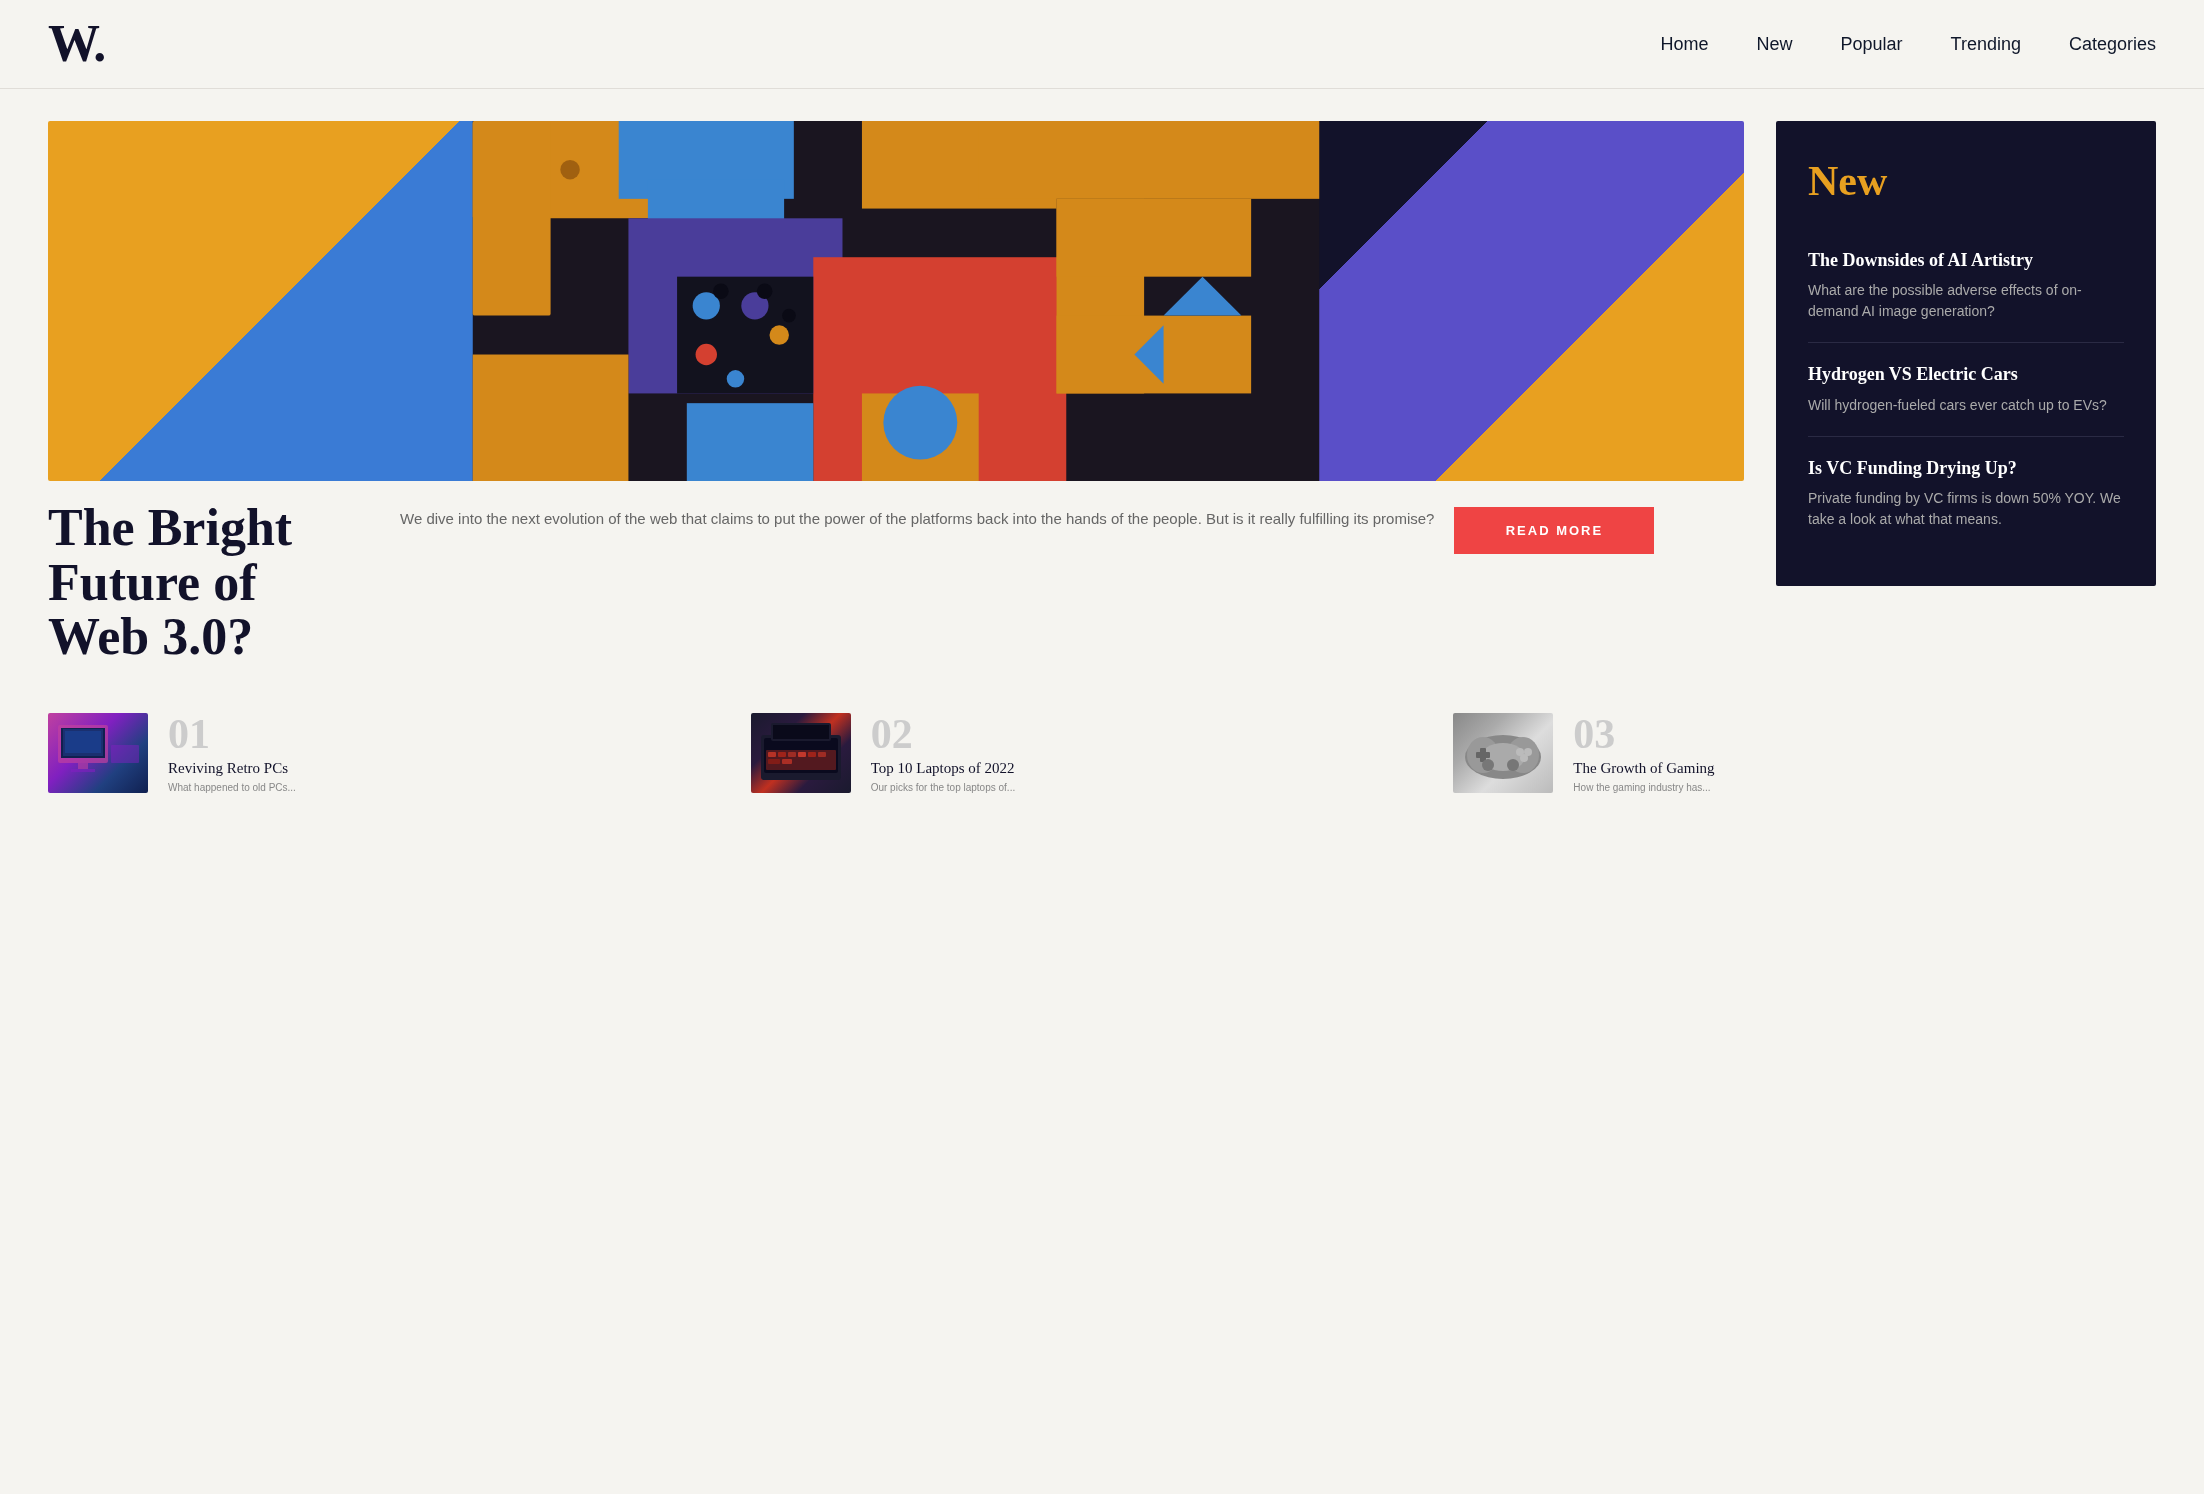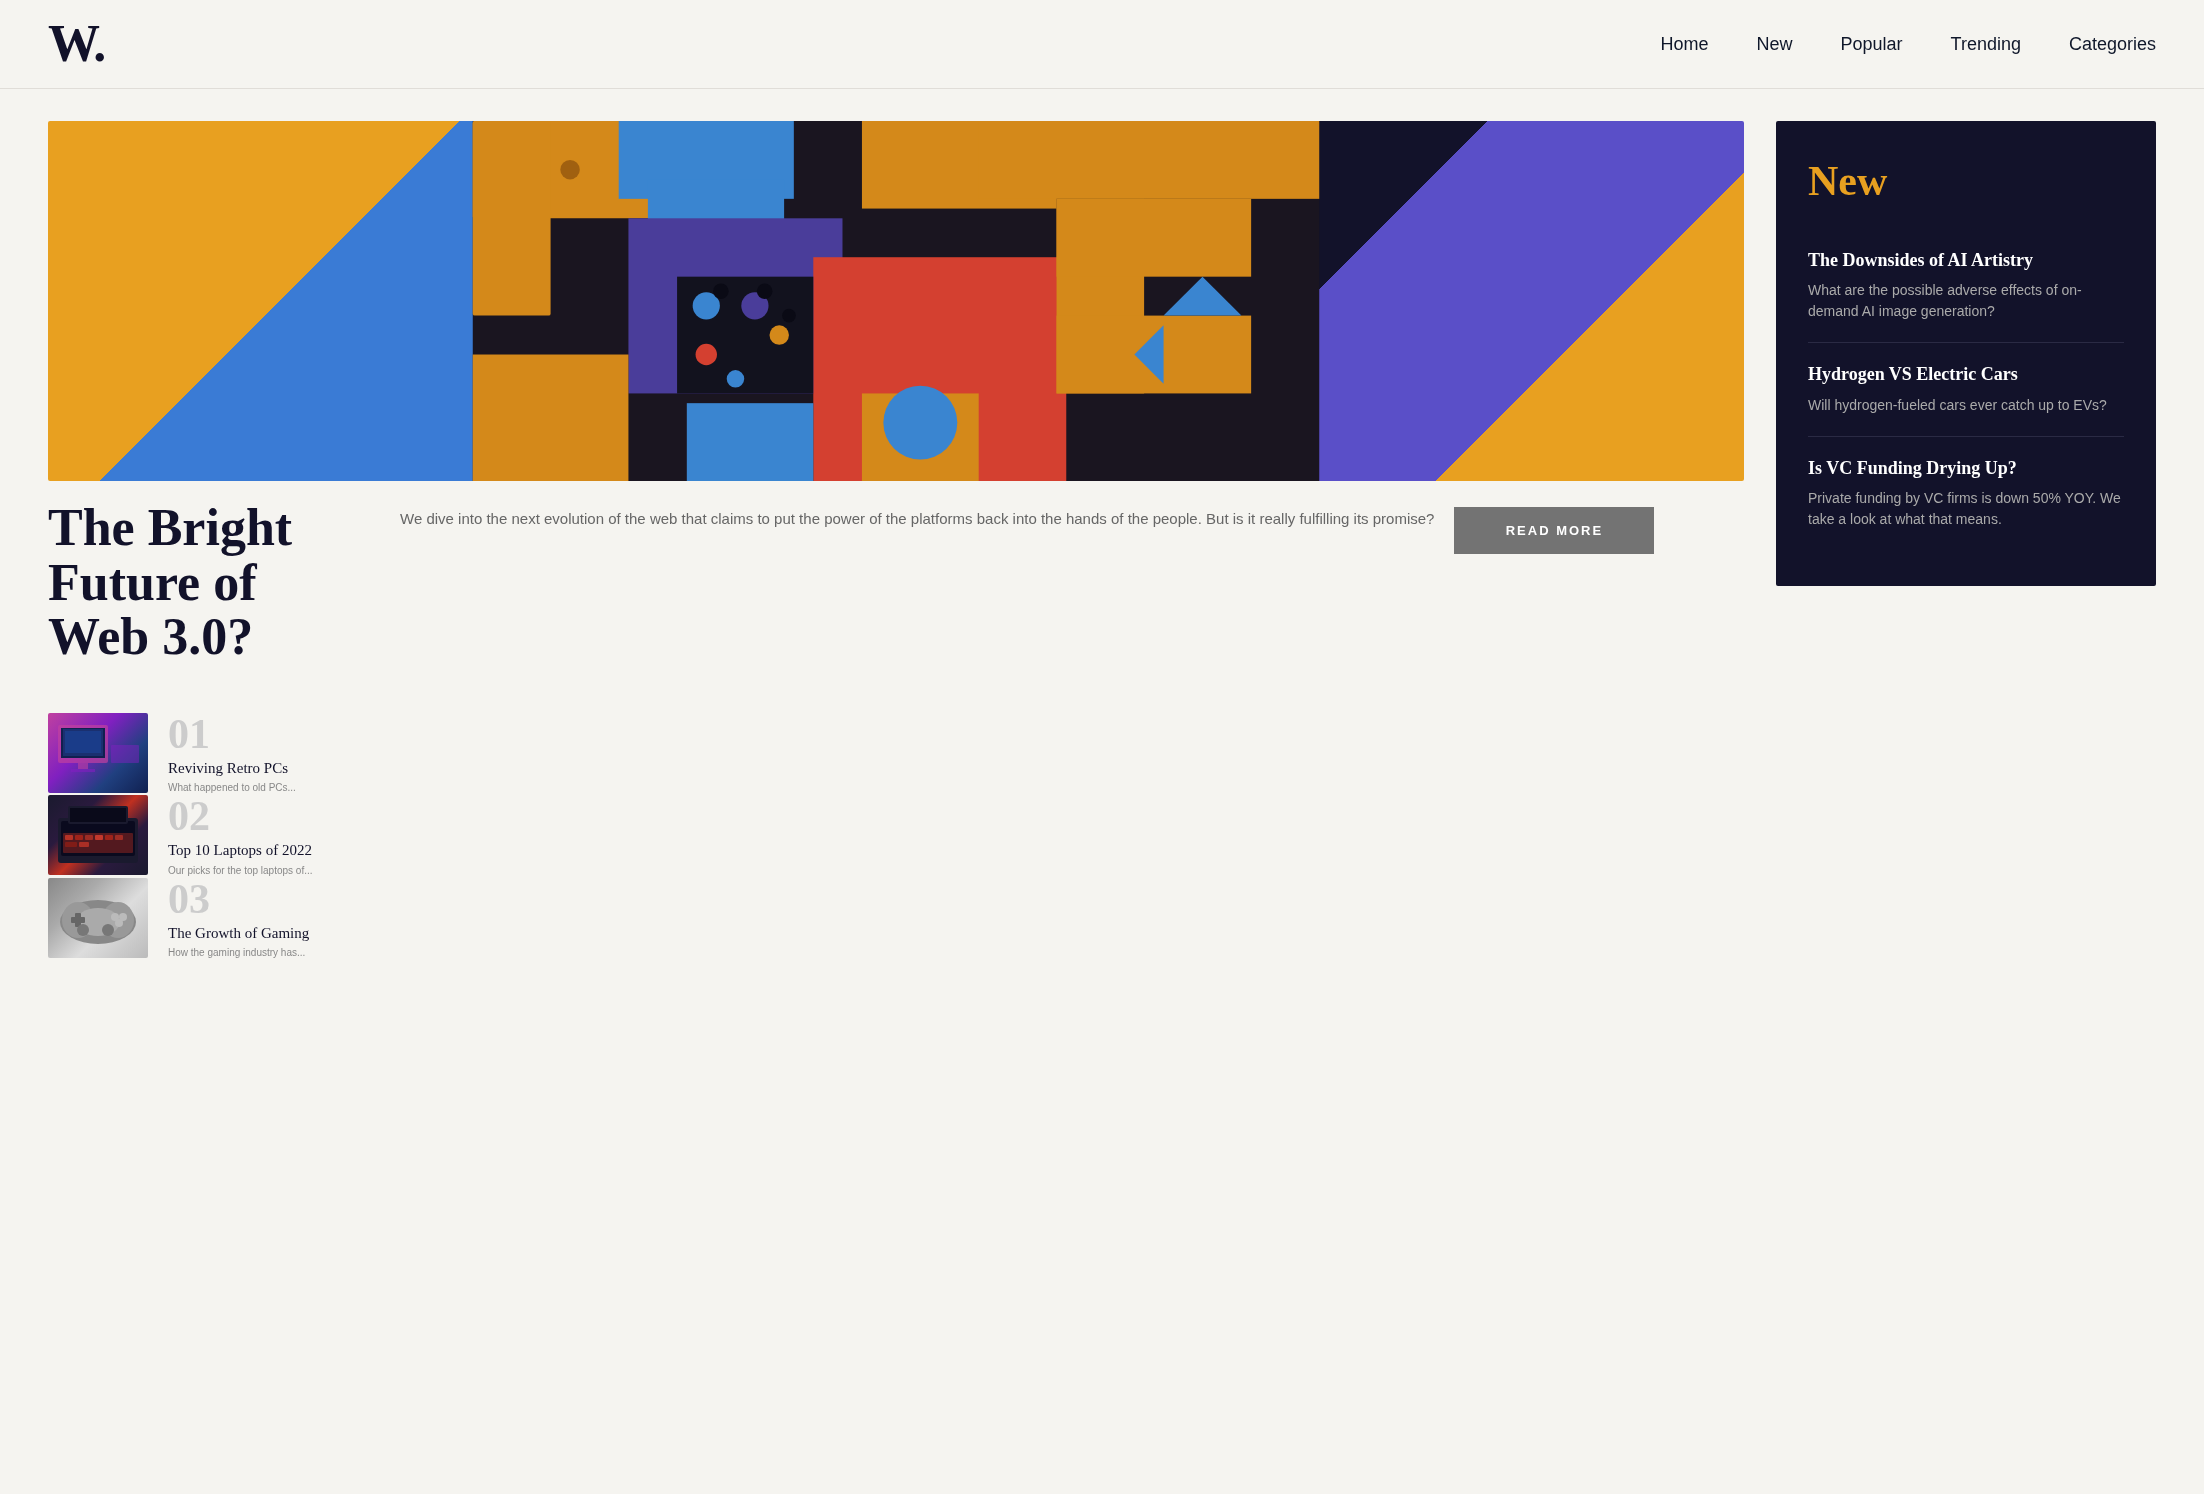--- a/index.html
+++ b/index.html
@@ -86,21 +86,21 @@
       gap: 20px;
       padding-top: 6px;
     }
     .featured-desc {
       font-size: 15px;
       color: #666;
       line-height: 1.6;
       font-family: Arial, sans-serif;
     }
     .read-more-btn {
-      background: #737373;
+      background: #ef4444;
       color: white;
       border: none;
       padding: 16px 32px;
       font-size: 13px;
       font-family: Arial, sans-serif;
       font-weight: 700;
       letter-spacing: 2px;
       cursor: pointer;
       width: 200px;
       text-align: center;
@@ -140,21 +140,20 @@
       color: #aaa;
       line-height: 1.5;
       font-family: Arial, sans-serif;
     }
 
     
     .bottom-articles {
       display: flex;
       gap: 0;
       padding: 16px 48px 32px;
-      flex-direction: column;
     }
     .bottom-article {
       flex: 1;
       display: flex;
       align-items: flex-start;
       gap: 20px;
       padding-right: 32px;
     }
     .bottom-article-thumb {
       width: 100px;

